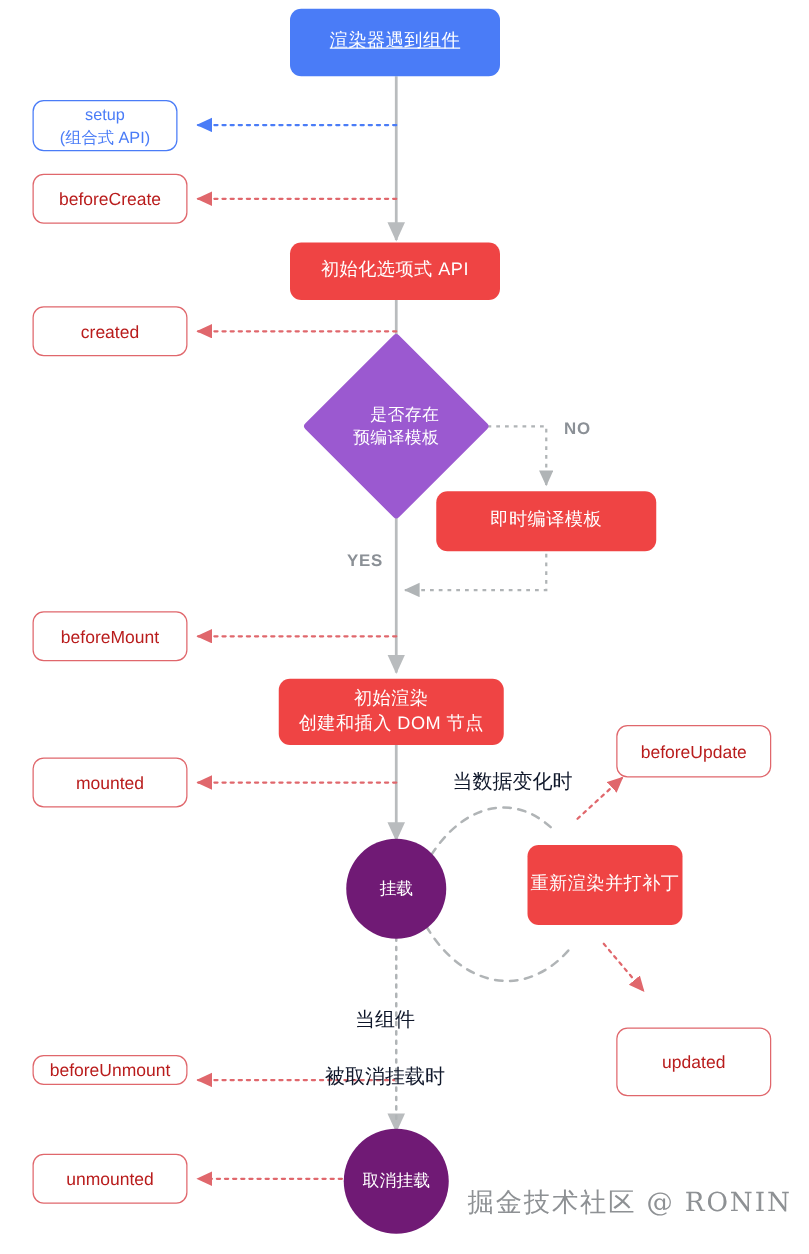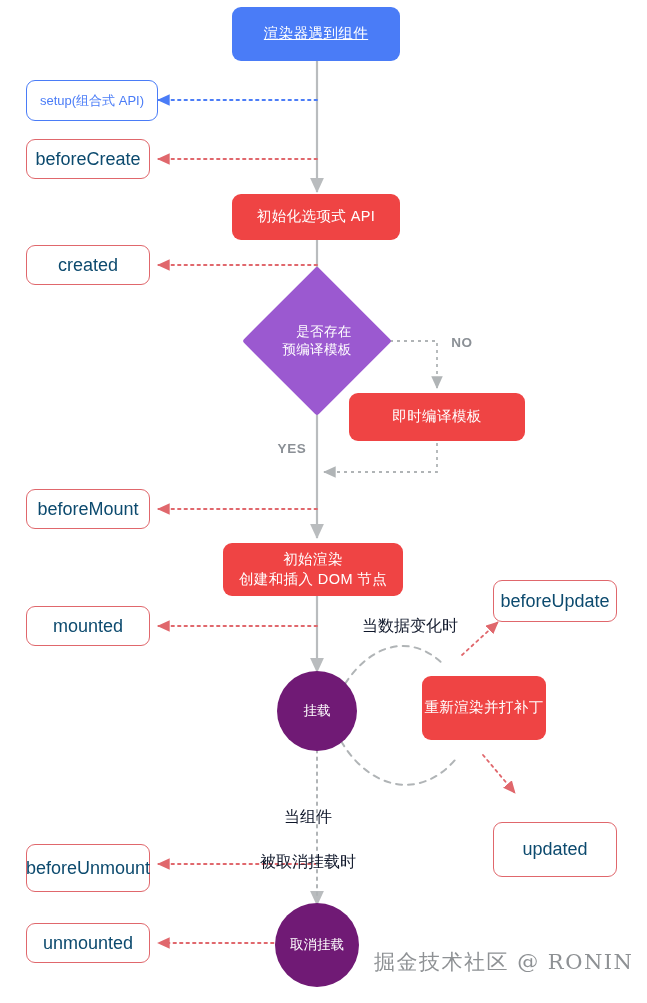--- a/index.html
+++ b/index.html
@@ -39,22 +39,22 @@
     letter-spacing:.4px;
   }
   .box-blue{ background:#4a7cf7;text-decoration:underline; }
   .box-green{ background:#ef4444; }
 
   
   .box-hook{
     border-radius:9px;
     background:#ffffff;
     border:1.6px solid #e0676c;
-    color:#0c4a6e;
-    font-size:18px;
+    color:#b91c1c;
+    font-size:14px;
   }
   .box-hook-blue{
     border-color:#4a7cf7;
     color:#4a7cf7;
     font-size:13px;
   }
 
   
   .circle{
     border-radius:50%;
@@ -181,21 +181,21 @@
 
     <g stroke="#e0676c" stroke-width="1.8" stroke-dasharray="2.5 4" fill="none" stroke-linecap="round">
       <path d="M483,755 L515,793" marker-end="url(#ah-red)"></path>
     </g>
   </svg>
 
   <div class="node box-fill box-blue" style="left:232px; top:7px; width:168px; height:54px;">
     <span>渲染器遇到组件</span>
   </div>
 
-  <div class="node box-hook box-hook-blue" style="left:26px; top:80px; width:132px; height:41px; flex-direction:row;">
+  <div class="node box-hook box-hook-blue" style="left:26px; top:80px; width:116px; height:41px; flex-direction:column;">
     <span>setup</span>
     <span>(组合式 API)</span>
   </div>
 
   <div class="node box-hook" style="left:26px; top:139px; width:124px; height:40px;">
     <span>beforeCreate</span>
   </div>
 
   <div class="node box-fill box-green" style="left:232px; top:194px; width:168px; height:46px;">
     <span>初始化选项式 API</span>
@@ -250,21 +250,21 @@
 
   <div class="node box-hook" style="left:493px; top:808px; width:124px; height:55px;margin-top:14px;">
     <span>updated</span>
   </div>
 
   <div class="label" style="left:248px; top:784px; width:120px;">
     <div>当组件</div>
     <div>被取消挂载时</div>
   </div>
 
-  <div class="node box-hook" style="left:26px; top:844px; width:124px; height:48px;">
+  <div class="node box-hook" style="left:26px; top:844px; width:124px; height:24px;">
     <span>beforeUnmount</span>
   </div>
 
   <div class="node box-hook" style="left:26px; top:923px; width:124px; height:40px;">
     <span>unmounted</span>
   </div>
 
   <div class="node circle" style="left:275px; top:903px; width:84px; height:84px;">
     <span>取消挂载</span>
   </div>

